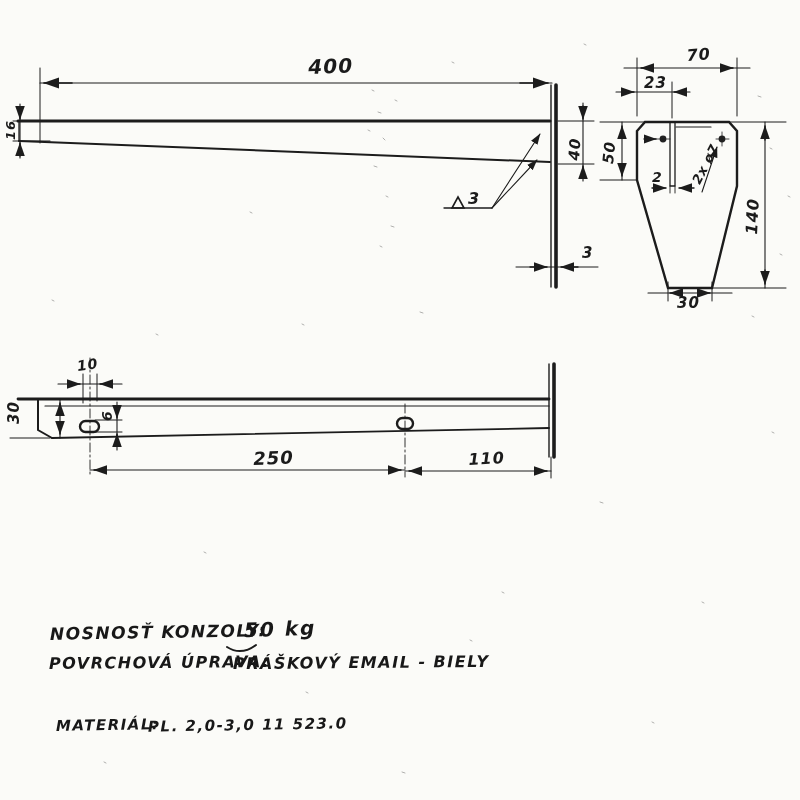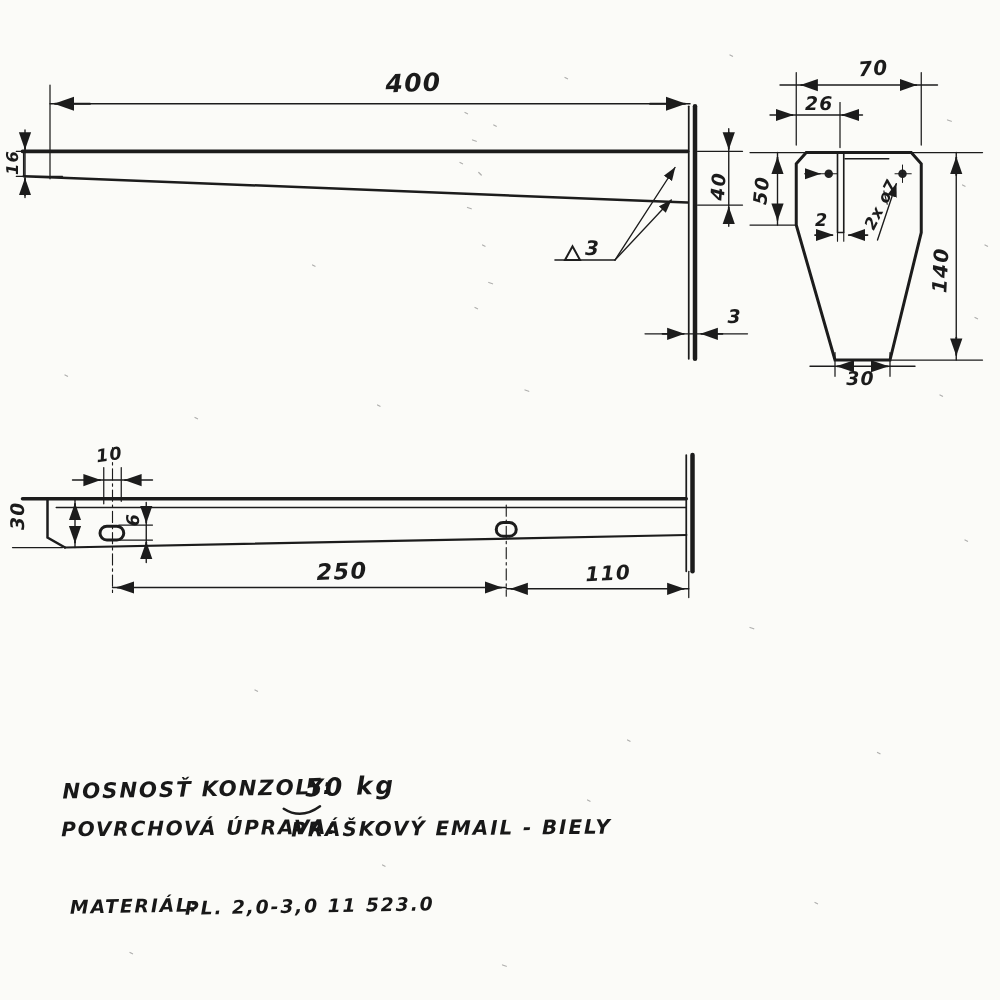--- a/index.html
+++ b/index.html
@@ -166,21 +166,21 @@
     </g>
   </svg>
 
   <span class="lbl" style="left:308px;top:57px;font-size:20px;transform:rotate(-2deg);">400</span>
   <span class="lbl" style="left:4px;top:140px;font-size:13px;transform:rotate(-90deg);">16</span>
   <span class="lbl" style="left:567px;top:160px;font-size:15px;transform:rotate(-86deg);">40</span>
   <span class="lbl" style="left:468px;top:191px;font-size:16px;">3</span>
   <span class="lbl" style="left:582px;top:246px;font-size:15px;">3</span>
 
   <span class="lbl" style="left:686px;top:48px;font-size:16px;transform:rotate(-4deg);">70</span>
-  <span class="lbl" style="left:644px;top:76px;font-size:15px;">26</span>
+  <span class="lbl" style="left:644px;top:76px;font-size:15px;">23</span>
   <span class="lbl" style="left:601px;top:163px;font-size:15px;transform:rotate(-84deg);">50</span>
   <span class="lbl" style="left:744px;top:234px;font-size:16px;transform:rotate(-87deg);">140</span>
   <span class="lbl" style="left:677px;top:296px;font-size:15px;">30</span>
   <span class="lbl" style="left:652px;top:170px;font-size:14px;">2</span>
   <span class="lbl" style="left:690px;top:180px;font-size:13px;transform:rotate(-63deg);letter-spacing:0.5px;">2x ø7</span>
 
   <span class="lbl" style="left:7px;top:424px;font-size:15px;transform:rotate(-90deg);">30</span>
   <span class="lbl" style="left:76px;top:359px;font-size:14px;transform:rotate(-8deg);">10</span>
   <span class="lbl" style="left:100px;top:421px;font-size:14px;transform:rotate(-90deg);">6</span>
   <span class="lbl" style="left:253px;top:450px;font-size:18px;transform:rotate(-2deg);">250</span>

